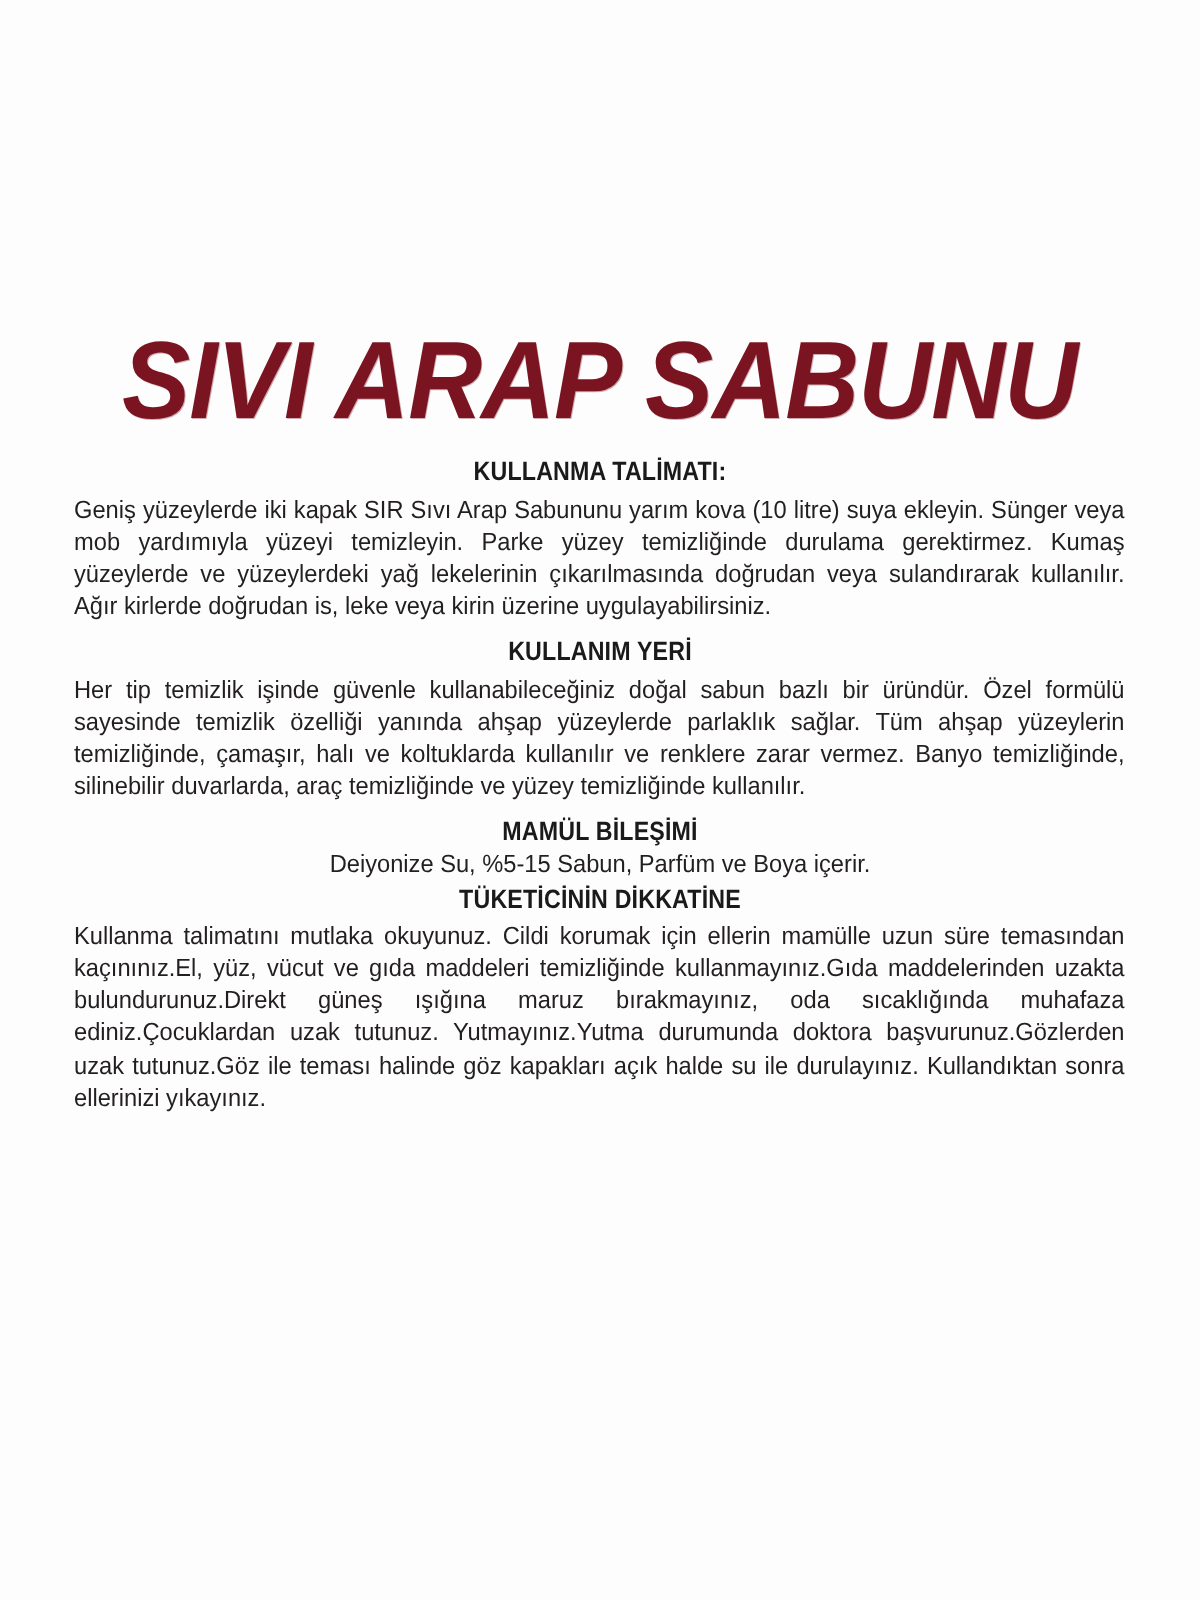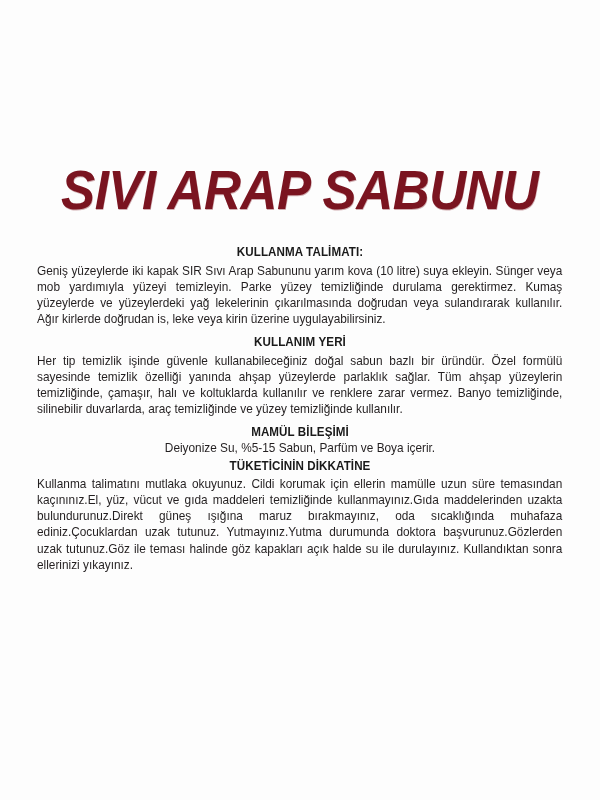--- a/index.html
+++ b/index.html
@@ -42,21 +42,21 @@
     color: #7a1420;
     transform: scaleX(0.93);
     transform-origin: center center;
     white-space: nowrap;
     text-shadow: 0.5px 0.5px 0 rgba(122,20,32,0.35);
   }
 
   
   .content {
     position: absolute;
-    top: 244px;
+    top: 228px;
     left: 37px;
     width: 526px;
   }
 
   .section-heading {
     font-family: "Liberation Sans", sans-serif;
     font-weight: bold;
     font-size: 13.2px;
     line-height: 1.18;
     letter-spacing: 0.1px;

